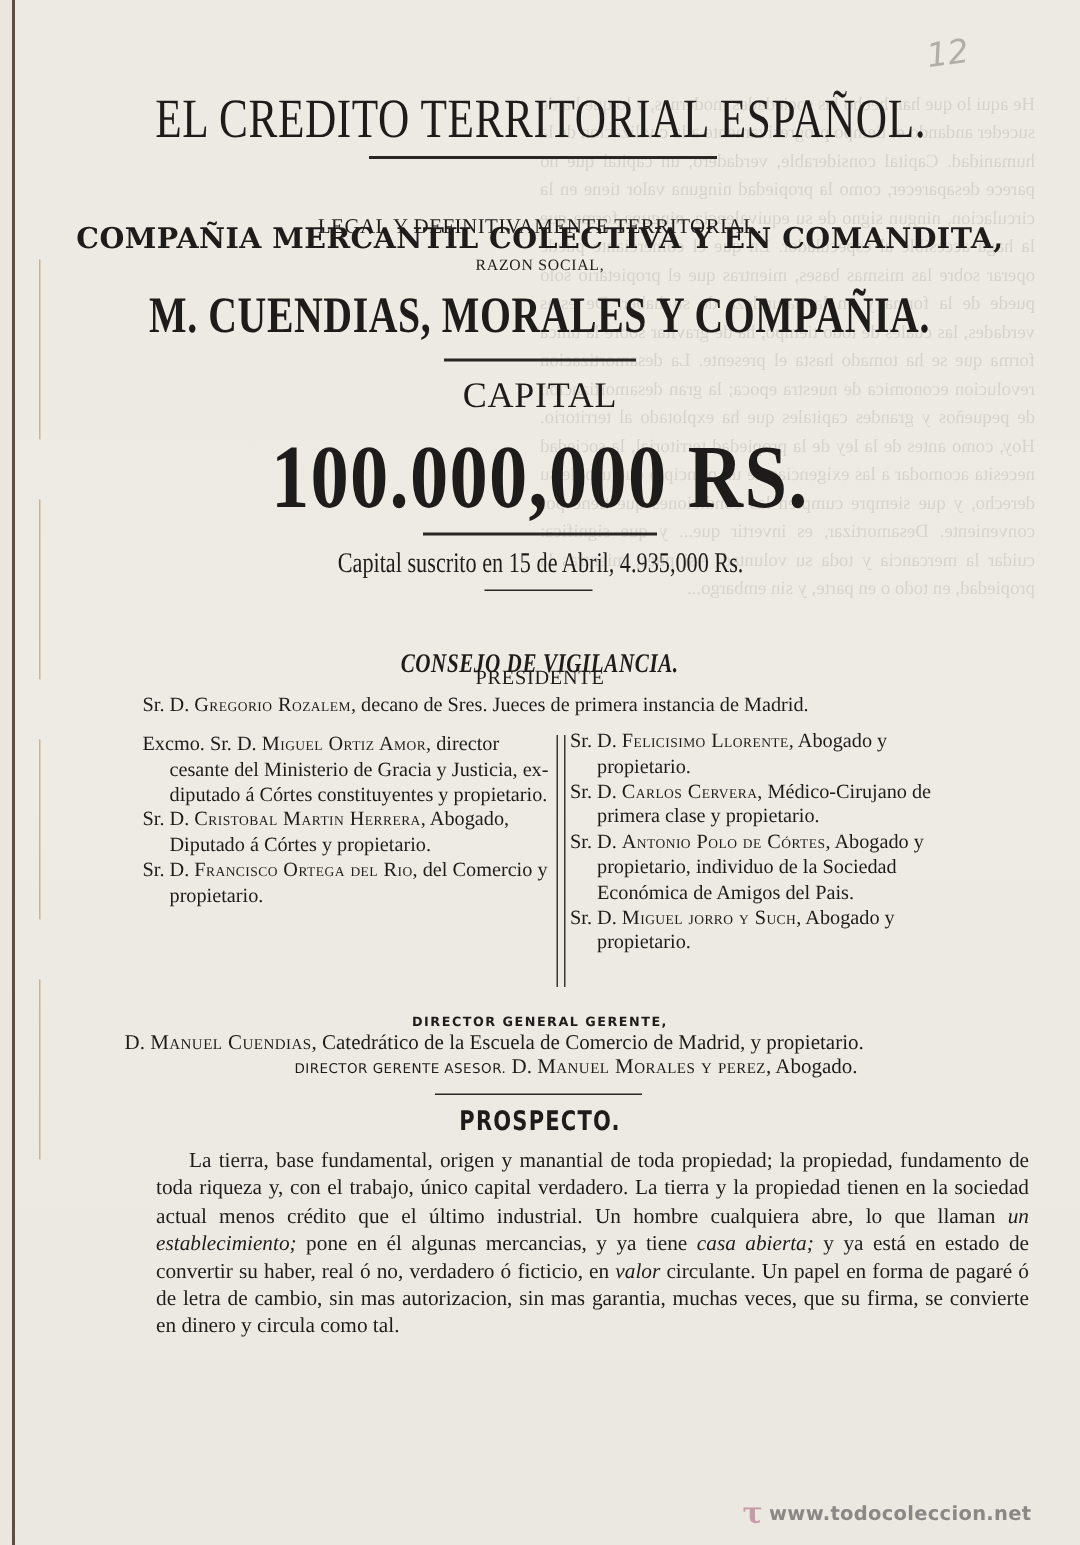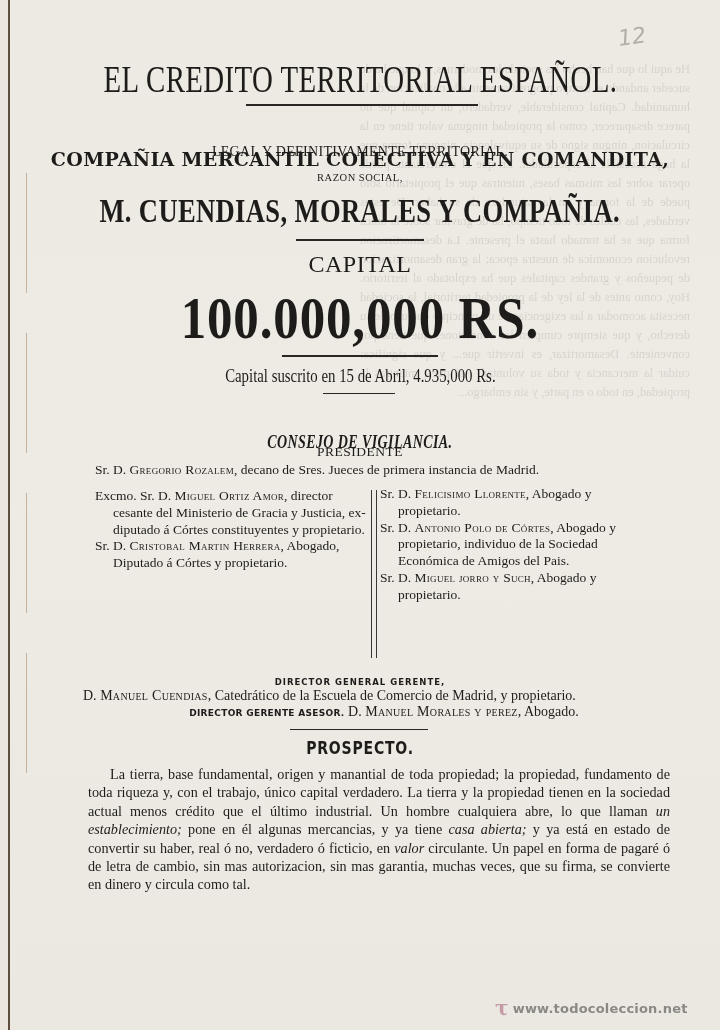--- a/index.html
+++ b/index.html
@@ -47,24 +47,24 @@
   .sc { font-variant: small-caps; letter-spacing: 0.3px; }
   .col { position: absolute; font-size: 13.5px; line-height: 16.8px; }
   .col p { margin: 0; padding-left: 18px; text-indent: -18px; }
   .colL { left: 95px; top: 488px; width: 272px; }
   .colR { left: 380px; top: 486px; width: 272px; }
   .col-div { position: absolute; left: 371px; top: 490px; width: 4px; height: 168px;
     border-left: 1px solid #3b3633; border-right: 1px solid #3b3633; }
   .dg-label { top: 677px; font-size: 8.5px; font-weight: bold; letter-spacing: 1px; font-family: "DejaVu Sans", sans-serif; }
   .dg-line { position: absolute; left: 83px; top: 688px; font-size: 14px; white-space: nowrap; }
   .asesor { top: 704px; font-size: 14px; }
-  .asesor .lab { font-size: 9px; font-weight: bold; font-family: "DejaVu Sans", sans-serif; letter-spacing: 0.3px; margin-left: 48px; }
+  .asesor .lab { font-size: 9px; font-weight: normal; font-family: "DejaVu Sans", sans-serif; letter-spacing: 0.3px; margin-left: 48px; }
   .prospecto { top: 737px; font-size: 18px; font-weight: bold; font-family: "DejaVu Sans", sans-serif; letter-spacing: 1px; }
   .body-text {
-    position: absolute; left: 88px; top: 765px; width: 582px;
+    position: absolute; left: 104px; top: 765px; width: 582px;
     font-size: 14.2px; line-height: 18.4px; text-align: justify;
   }
   .body-text p { margin: 0; text-indent: 22px; }
   .wm {
     position: absolute; left: 495px; top: 996px; font-family: "DejaVu Sans", sans-serif;
     font-size: 13px; color: #8a8885; font-weight: bold; letter-spacing: 0.2px;
   }
   .wm-logo { color: #c79aa8; font-size: 20px; margin-right: 4px; font-family: "DejaVu Serif", serif; vertical-align: -2px; }
 </style>
 </head>
@@ -112,26 +112,28 @@
 </div>
 <div class="center presidente">PRESIDENTE</div>
 
 <div class="pres-line">
   <span>Sr. D. </span><span class="sc">Gregorio Rozalem</span><span>, decano de Sres. Jueces de primera instancia de Madrid.</span>
 </div>
 
 <div class="col colL">
   <p><span>Excmo. Sr. D. </span><span class="sc">Miguel Ortiz Amor</span><span>, director cesante del Ministerio de Gracia y Justicia, ex-diputado á Córtes constituyentes y propietario.</span></p>
   <p><span>Sr. D. </span><span class="sc">Cristobal Martin Herrera</span><span>, Abogado, Diputado á Córtes y propietario.</span></p>
+  <p><span>Sr. D. </span><span class="sc">Francisco Ortega del Rio</span><span>, del Comercio y propietario.</span></p>
 </div>
 
 <div class="col-div"></div>
 
 <div class="col colR">
   <p><span>Sr. D. </span><span class="sc">Felicisimo Llorente</span><span>, Abogado y propietario.</span></p>
+  <p><span>Sr. D. </span><span class="sc">Carlos Cervera</span><span>, Médico-Cirujano de primera clase y propietario.</span></p>
   <p><span>Sr. D. </span><span class="sc">Antonio Polo de Córtes</span><span>, Abogado y propietario, individuo de la Sociedad Económica de Amigos del Pais.</span></p>
   <p><span>Sr. D. </span><span class="sc">Miguel jorro y Such</span><span>, Abogado y propietario.</span></p>
 </div>
 
 <div class="center dg-label">DIRECTOR GENERAL GERENTE,</div>
 <div class="dg-line">
   <span>D. </span><span class="sc">Manuel Cuendias</span><span>, Catedrático de la Escuela de Comercio de Madrid, y propietario.</span>
 </div>
 <div class="center asesor">
   <span class="lab">DIRECTOR GERENTE ASESOR.</span><span> D. </span><span class="sc">Manuel Morales y perez</span><span>, Abogado.</span>

